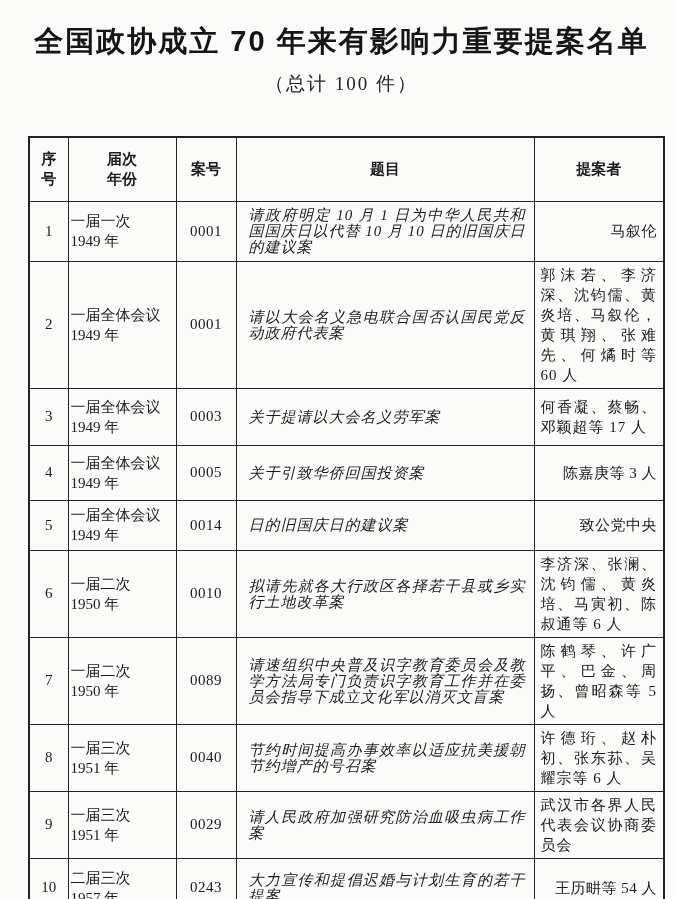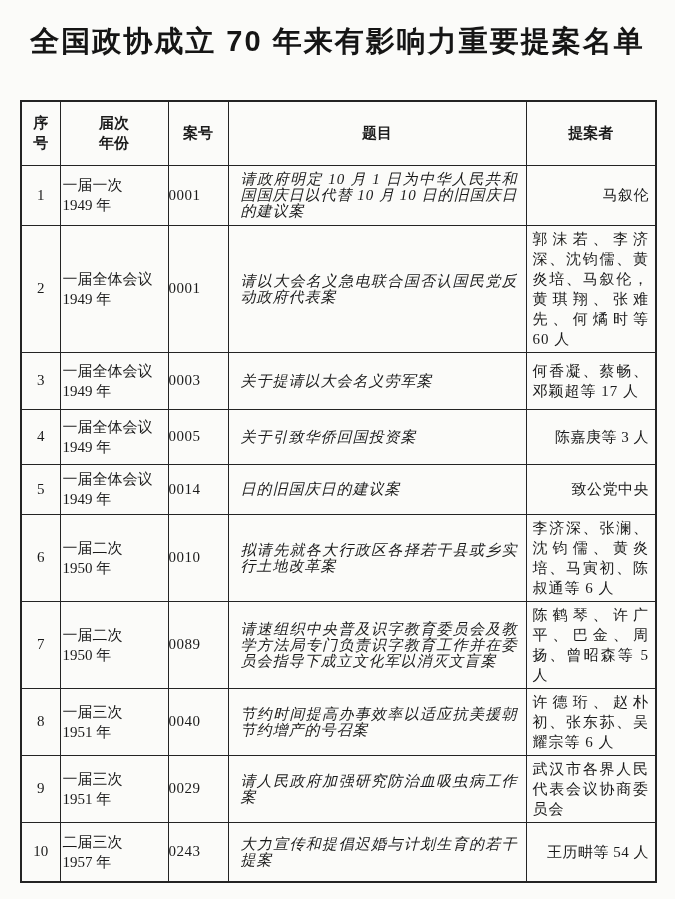--- a/index.html
+++ b/index.html
@@ -6,20 +6,21 @@
   html, body { background: #e9e9e7; }
   .page {
     width: 675px;
     height: 899px;
     margin: 0 auto;
     background: #fbfbf9;
     color: #1b1b1b;
     font-family: "Liberation Serif", serif;
     overflow: hidden;
     position: relative;
+    padding-left: 8px;
   }
   .doc-title {
     padding-top: 22px;
     text-align: center;
     font-family: "Liberation Sans", sans-serif;
     font-weight: 900;
     font-size: 29px;
     line-height: 38px;
     letter-spacing: 2px;
     color: #151515;
@@ -59,21 +60,21 @@
     line-height: 20px;
     height: 64px;
   }
   td.c-no { text-align: center; }
   td.c-session {
     text-align: left;
     white-space: pre-line;
     line-height: 20px;
     padding: 2px 2px;
   }
-  td.c-case { text-align: left; letter-spacing: 0.5px; }
+  td.c-case { text-align: center; letter-spacing: 0.5px; }
   td.c-title {
     text-align: justify;
     text-align-last: left;
     padding: 3px 8px 3px 12px;
     line-height: 16px;
     letter-spacing: 1px;
     font-style: italic;
   }
   td.c-proposer {
     text-align: right;
@@ -85,20 +86,21 @@
     text-align: justify;
     text-align-last: left;
     letter-spacing: 1px;
   }
 </style>
 </head>
 <body>
 
 <div class="page">
   <div class="doc-title">全国政协成立 70 年来有影响力重要提案名单</div>
+  <div class="doc-subtitle">（总计 100 件）</div>
 
   <table class="proposal-table">
     <colgroup>
       <col class="c1">
         <col class="c2">
         <col class="c3">
         <col class="c4">
         <col class="c5">
     </colgroup>
     <thead>

